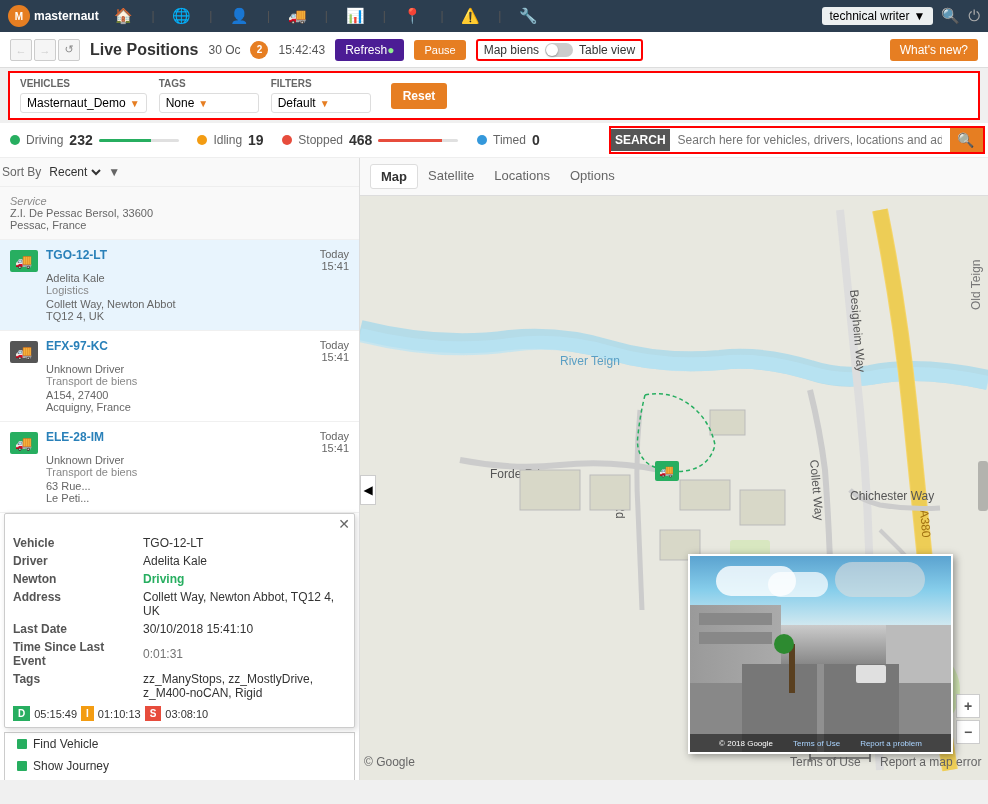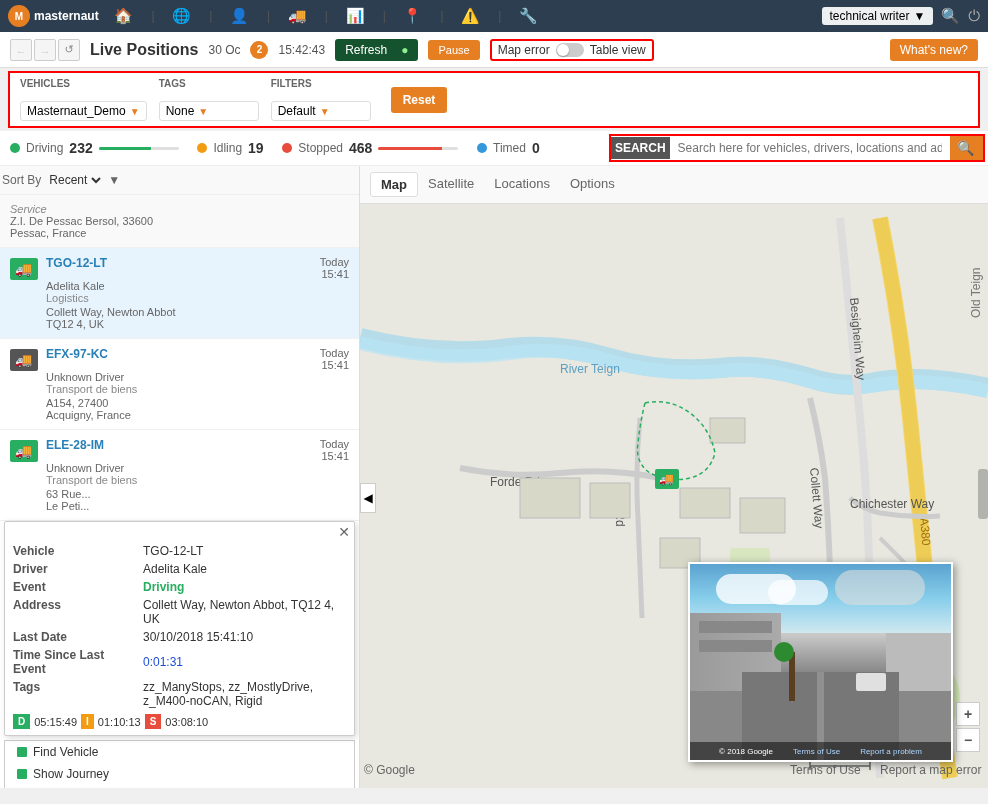--- a/index.html
+++ b/index.html
@@ -17,28 +17,28 @@
 
     
     .toolbar { background: #fff; height: 36px; display: flex; align-items: center; padding: 0 10px; gap: 10px; border-bottom: 1px solid #ddd; }
     .nav-arrows { display: flex; gap: 2px; }
     .nav-btn { width: 22px; height: 22px; border: 1px solid #ccc; background: #f5f5f5; cursor: pointer; display: flex; align-items: center; justify-content: center; font-size: 11px; border-radius: 2px; }
     .nav-btn.disabled { color: #ccc; }
     .reload-btn { width: 22px; height: 22px; border: 1px solid #ccc; background: #f5f5f5; cursor: pointer; display: flex; align-items: center; justify-content: center; font-size: 11px; border-radius: 2px; color: #888; }
     .page-title { font-size: 16px; font-weight: bold; color: #333; }
     .date-time { color: #555; font-size: 12px; }
     .badge-num { background: #e67e22; color: white; border-radius: 50%; width: 18px; height: 18px; display: flex; align-items: center; justify-content: center; font-size: 10px; font-weight: bold; }
-    .refresh-btn { background: #14532d; color: white; border: none; padding: 4px 10px; border-radius: 3px; cursor: pointer; font-size: 12px; display: flex; align-items: flex-start; gap: 14px; }
+    .refresh-btn { background: #4c1d95; color: white; border: none; padding: 4px 10px; border-radius: 3px; cursor: pointer; font-size: 12px; display: flex; align-items: flex-start; gap: 0; }
     .pause-btn { background: #e67e22; color: white; border: none; padding: 4px 10px; border-radius: 3px; cursor: pointer; font-size: 11px; }
     .view-toggle { border: 2px solid red; border-radius: 3px; display: flex; align-items: center; padding: 2px 6px; gap: 6px; }
     .view-toggle-label { font-size: 12px; color: #333; cursor: pointer; }
     .toggle-switch { width: 28px; height: 14px; background: #ccc; border-radius: 7px; position: relative; cursor: pointer; }
     .toggle-knob { width: 12px; height: 12px; background: #fff; border-radius: 50%; position: absolute; top: 1px; left: 1px; box-shadow: 0 1px 2px rgba(0,0,0,0.3); }
     .whats-new-btn { background: #e67e22; color: white; border: none; padding: 4px 10px; border-radius: 3px; cursor: pointer; font-size: 12px; margin-left: auto; }
-    .filter-group { display: flex; flex-direction: column; gap: 12px; }
+    .filter-group { display: flex; flex-direction: column; gap: 4px; }
     .filter-label { font-size: 10px; color: #666; font-weight: bold; text-transform: uppercase; }
     .filter-select { display: flex; align-items: center; gap: 4px; border: 1px solid #ddd; border-radius: 3px; padding: 2px 6px; background: #fff; cursor: pointer; min-width: 100px; }
     .filter-select-arrow { color: #e67e22; font-size: 10px; }
     .reset-btn { background: #e67e22; color: white; border: none; padding: 6px 12px; border-radius: 3px; cursor: pointer; font-size: 12px; font-weight: bold; margin-left: 8px; }
     .stat-dot { width: 10px; height: 10px; border-radius: 50%; }
     .stat-dot.driving { background: #27ae60; }
     .stat-dot.idling { background: #f39c12; }
     .stat-dot.stopped { background: #e74c3c; }
     .stat-dot.timed { background: #3498db; }
     .stat-label { color: #666; font-size: 12px; }
@@ -128,21 +128,21 @@
   <span class="page-title">Live Positions</span>
   <span class="date-time">30 Oc</span>
   <div class="badge-num">2</div>
   <span class="date-time">15:42:43</span>
   <button class="refresh-btn">
     <span>Refresh</span>
     <span style="color:#90EE90;">●</span>
   </button>
   <button class="pause-btn">Pause</button>
   <div class="view-toggle" style="border:2px solid red;">
-    <span class="view-toggle-label">Map error</span>
+    <span class="view-toggle-label">Map biens</span>
     <div class="toggle-switch">
       <div class="toggle-knob"></div>
     </div>
     <span class="view-toggle-label">Table view</span>
   </div>
   <button class="whats-new-btn">What's new?</button>
 </div>
 
 <div style="background:#fff; border:2px solid red; margin:3px 8px; padding:5px 10px; display:flex; align-items:center; gap:12px;">
   <div class="filter-group">
@@ -279,34 +279,34 @@
         <tbody>
             <tr>
           <td style="padding:2px 8px; color:#555; font-weight:bold; white-space:nowrap; width:130px;">Vehicle</td>
           <td style="padding:2px 8px; color:#333;">TGO-12-LT</td>
         </tr>
         <tr>
           <td style="padding:2px 8px; color:#555; font-weight:bold;">Driver</td>
           <td style="padding:2px 8px; color:#333;">Adelita Kale</td>
         </tr>
         <tr>
-          <td style="padding:2px 8px; color:#555; font-weight:bold;">Event</td>
+          <td style="padding:2px 8px; color:#555; font-weight:bold;">Newton</td>
           <td style="padding:2px 8px; color:#27ae60; font-weight:bold;">Driving</td>
         </tr>
         <tr>
           <td style="padding:2px 8px; color:#555; font-weight:bold; vertical-align:top;">Address</td>
           <td style="padding:2px 8px; color:#333;">Collett Way, Newton Abbot, TQ12 4, UK</td>
         </tr>
         <tr>
           <td style="padding:2px 8px; color:#555; font-weight:bold;">Last Date</td>
           <td style="padding:2px 8px; color:#333;">30/10/2018 15:41:10</td>
         </tr>
         <tr>
           <td style="padding:2px 8px; color:#555; font-weight:bold;">Time Since Last Event</td>
-          <td style="padding:2px 8px; color:#1d4ed8;">0:01:31</td>
+          <td style="padding:2px 8px; color:#737373;">0:01:31</td>
         </tr>
         <tr>
           <td style="padding:2px 8px; color:#555; font-weight:bold; vertical-align:top;">Tags</td>
           <td style="padding:2px 8px; color:#333;">zz_ManyStops, zz_MostlyDrive, z_M400-noCAN, Rigid</td>
         </tr>
       </tbody>
         </table>
 
       <div style="display:flex; gap:4px; padding:4px 8px 6px; align-items:center;">
         <span style="background:#27ae60;color:white;padding:2px 5px;font-size:10px;font-weight:bold;">D</span>

